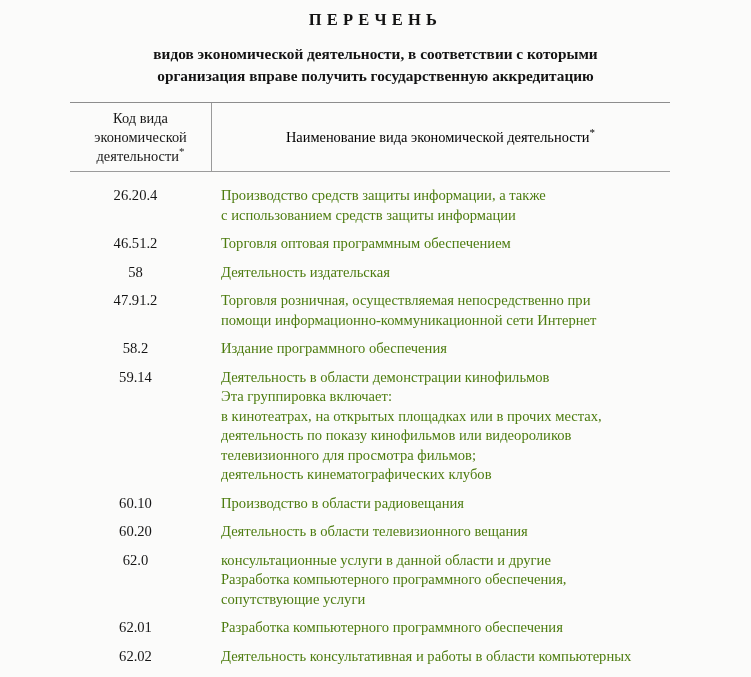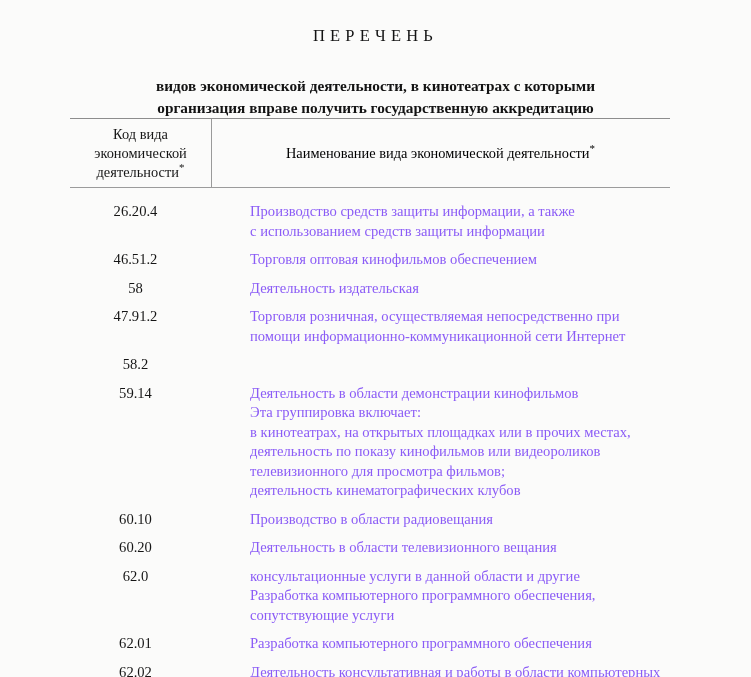--- a/index.html
+++ b/index.html
@@ -19,24 +19,24 @@
   .page {
     position: relative;
     width: 751px;
     height: 677px;
     box-sizing: border-box;
   }
 
   
   .doc-title {
     text-align: center;
-    font-weight: normal;
+    font-weight: bold;
     font-size: 16.5px;
     letter-spacing: 5.2px;
-    margin: 16px;
+    margin: 0;
     padding-top: 10px;
     color: #131313;
   }
 
   .doc-subtitle {
     text-align: center;
     font-weight: bold;
     font-size: 15.3px;
     line-height: 22px;
     margin: 0;
@@ -106,57 +106,56 @@
   }
 
   .tbody {
     padding-top: 14px;
   }
 
   .row {
     display: flex;
     align-items: flex-start;
     margin-bottom: 9px;
-    gap: 29px;
   }
   .row:last-child { margin-bottom: 0; }
 
   .cell-code {
     width: 141px;
     flex: 0 0 141px;
     box-sizing: border-box;
     text-align: center;
     font-size: 14.6px;
     line-height: 19.5px;
     padding-right: 10px;
     color: #151515;
   }
 
   .cell-name {
     flex: 1 1 auto;
     box-sizing: border-box;
     padding-left: 10px;
     font-size: 14.6px;
     line-height: 19.5px;
-    color: #8b5cf6;
+    color: #4d7c0f;
   }
   .cell-name .ln {
     display: block;
     white-space: nowrap;
   }
 </style>
 </head>
 <body>
 
 <div class="page">
 
   <h1 class="doc-title">ПЕРЕЧЕНЬ</h1>
 
   <div class="doc-subtitle">
-    <span class="sub-line">видов экономической деятельности, в кинотеатрах с которыми</span>
+    <span class="sub-line">видов экономической деятельности, в соответствии с которыми</span>
     <span class="sub-line">организация вправе получить государственную аккредитацию</span>
   </div>
 
   <div class="table-wrap">
 
     <div class="rule"></div>
 
     <div class="thead">
       <div class="th-code">
         <span>Код вида</span><br>
@@ -176,41 +175,44 @@
         <div class="cell-code">26.20.4</div>
         <div class="cell-name">
           <span class="ln">Производство средств защиты информации, а также</span>
           <span class="ln">с использованием средств защиты информации</span>
         </div>
       </div>
 
       <div class="row">
         <div class="cell-code">46.51.2</div>
         <div class="cell-name">
-          <span class="ln">Торговля оптовая кинофильмов обеспечением</span>
+          <span class="ln">Торговля оптовая программным обеспечением</span>
         </div>
       </div>
 
       <div class="row">
         <div class="cell-code">58</div>
         <div class="cell-name">
           <span class="ln">Деятельность издательская</span>
         </div>
       </div>
 
       <div class="row">
         <div class="cell-code">47.91.2</div>
         <div class="cell-name">
           <span class="ln">Торговля розничная, осуществляемая непосредственно при</span>
           <span class="ln">помощи информационно-коммуникационной сети Интернет</span>
         </div>
       </div>
 
       <div class="row">
         <div class="cell-code">58.2</div>
+        <div class="cell-name">
+          <span class="ln">Издание программного обеспечения</span>
+        </div>
       </div>
 
       <div class="row">
         <div class="cell-code">59.14</div>
         <div class="cell-name">
           <span class="ln">Деятельность в области демонстрации кинофильмов</span>
           <span class="ln">Эта группировка включает:</span>
           <span class="ln">в кинотеатрах, на открытых площадках или в прочих местах,</span>
           <span class="ln">деятельность по показу кинофильмов или видеороликов</span>
           <span class="ln">телевизионного для просмотра фильмов;</span>

